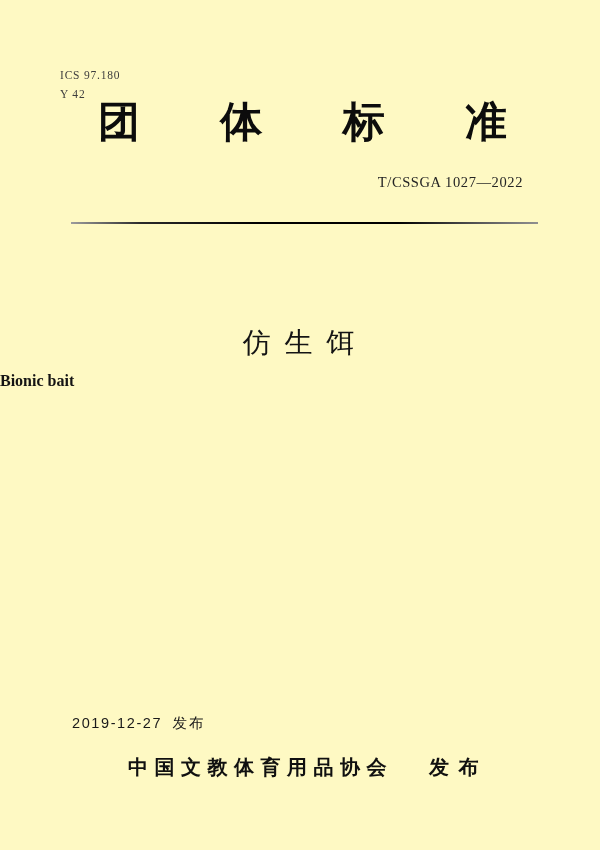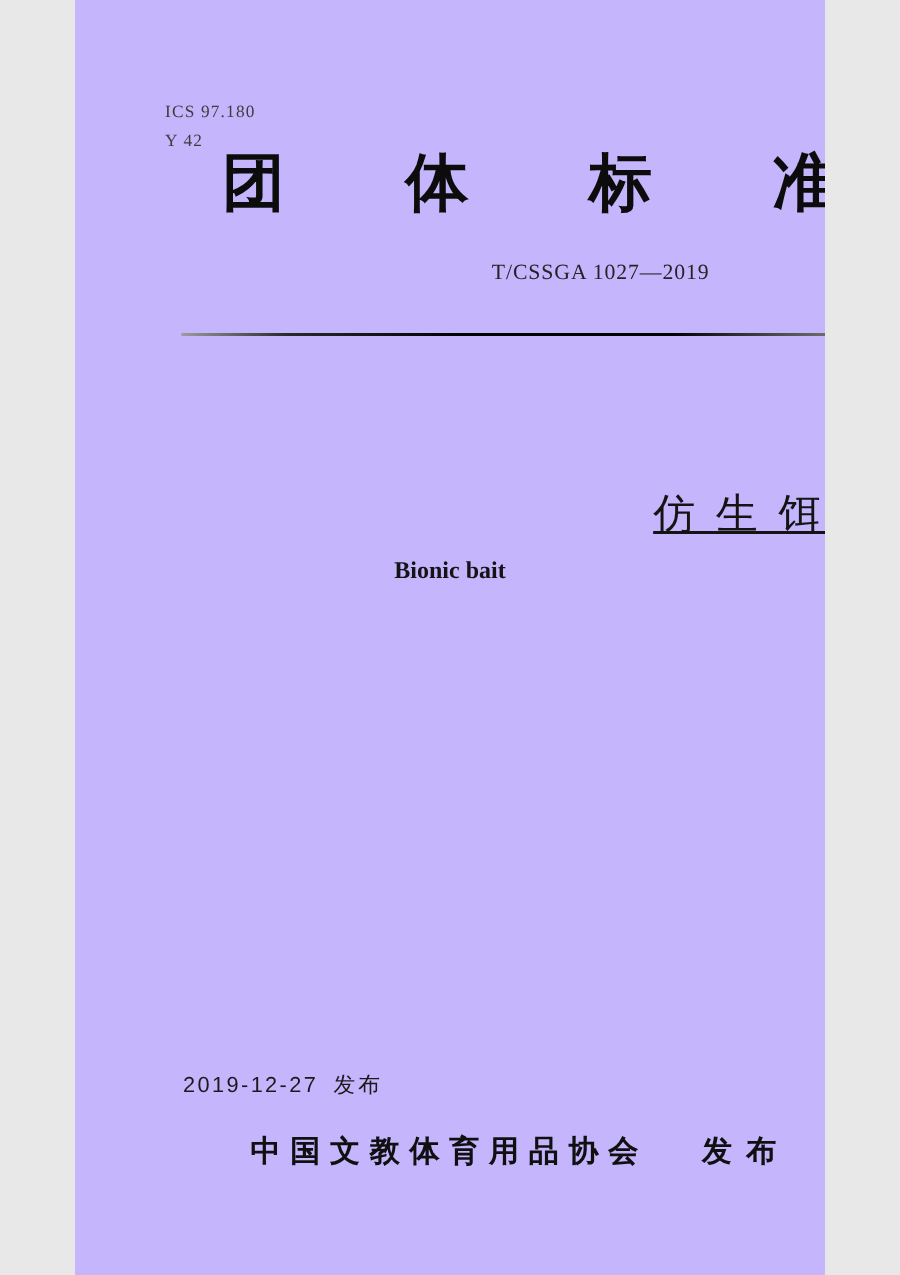--- a/index.html
+++ b/index.html
@@ -2,24 +2,24 @@
 <html><head>
 <meta charset="utf-8">
 <style>
   html, body {
     margin: 0;
     padding: 0;
     background: #e8e8e8;
   }
   .page {
     position: relative;
-    width: 500px;
+    width: 600px;
     height: 850px;
     margin: 0 auto;
-    background: #c4b5fd;
+    background: #fef9c3;
     overflow: hidden;
     font-family: "Liberation Sans", sans-serif;
     color: #1c1c1c;
   }
 
   
   .ics-block {
     position: absolute;
     left: 60px;
     top: 66px;
@@ -68,34 +68,33 @@
       #9c9c9c 0%, #2a2a2a 15%, #000000 40%,
       #000000 70%, #5a5a5a 88%, #909090 100%);
   }
 
   
   .doc-title-cn {
     position: absolute;
     top: 324px;
     left: 0;
     width: 100%;
-    text-align: right;
+    text-align: center;
     font-family: "Liberation Sans", sans-serif;
     font-size: 28px;
     font-weight: normal;
     letter-spacing: 3px;
     color: #141414;
-    text-decoration: underline;
   }
   .doc-title-en {
     position: absolute;
     top: 372px;
     left: 0;
     width: 100%;
-    text-align: center;
+    text-align: left;
     font-family: "Liberation Serif", serif;
     font-weight: bold;
     font-size: 16px;
     color: #141414;
   }
 
   
   .dates-row {
     position: absolute;
     top: 714px;
@@ -107,21 +106,21 @@
     color: #1a1a1a;
   }
   .dates-row .date-num { letter-spacing: 1.6px; }
   .dates-row .date-label { margin-left: 5px; letter-spacing: 2px; }
   .date-item { white-space: nowrap; }
 
   
   .publisher-row {
     position: absolute;
     top: 754px;
-    left: 117px;
+    left: 128px;
     right: 120px;
     display: flex;
     justify-content: space-between;
     align-items: baseline;
     font-weight: bold;
     font-size: 20px;
     color: #101010;
   }
   .publisher-name { letter-spacing: 6.5px; white-space: nowrap; }
   .publish-label  { letter-spacing: 2px; white-space: nowrap; margin-left: 36px; }
@@ -136,21 +135,21 @@
     <div>Y 42</div>
   </div>
 
   <div class="standard-type">
     <span>团</span>
     <span>体</span>
     <span>标</span>
     <span>准</span>
   </div>
 
-  <div class="standard-number">T/CSSGA  1027—2019</div>
+  <div class="standard-number">T/CSSGA  1027—2022</div>
 
   <div class="header-rule"></div>
 
   <div class="doc-title-cn">仿 生 饵</div>
 
   <div class="doc-title-en">Bionic bait</div>
 
   <div class="dates-row">
     <div class="date-item">
       <span class="date-num">2019-12-27</span>

